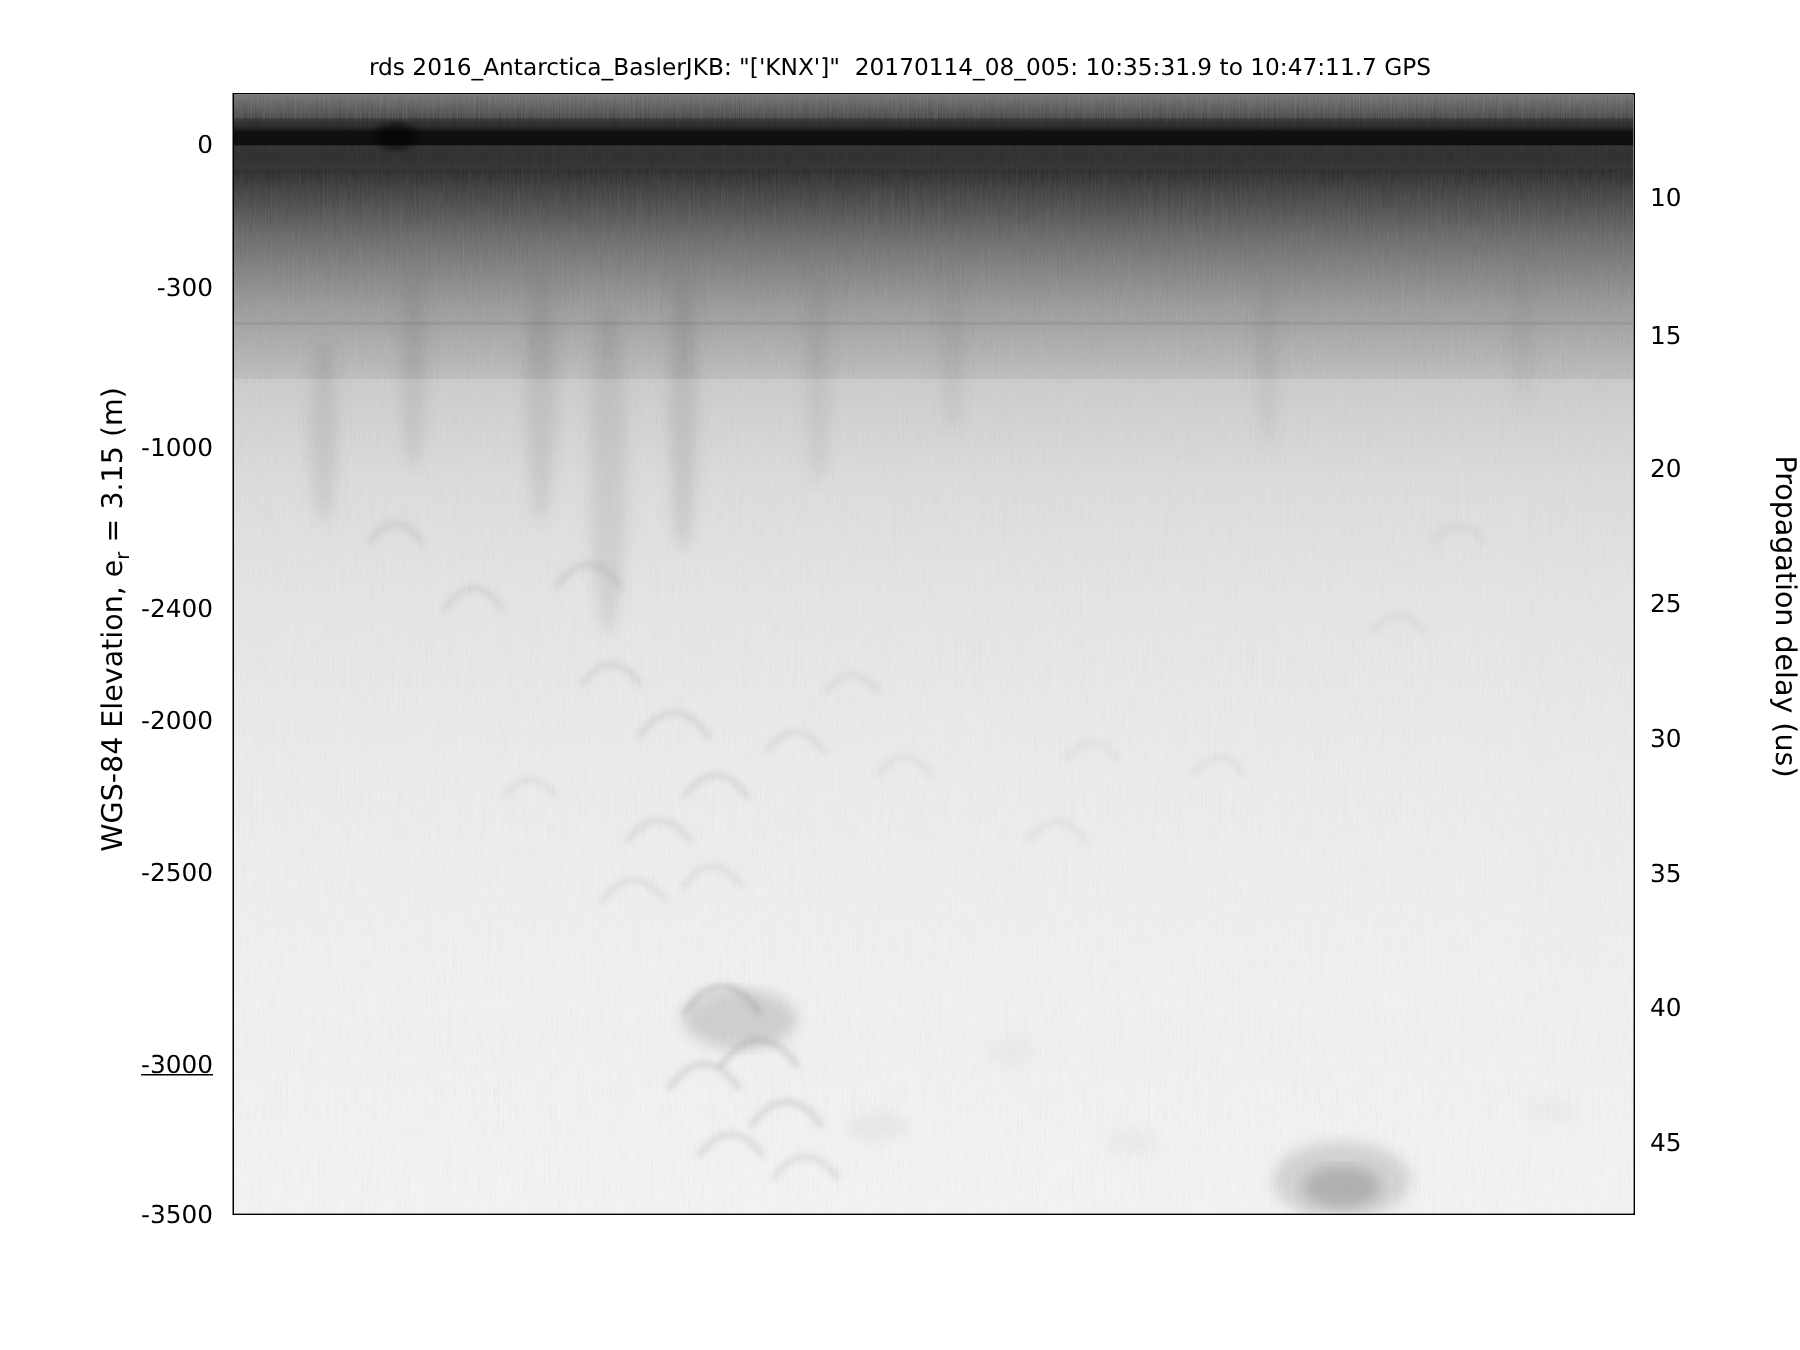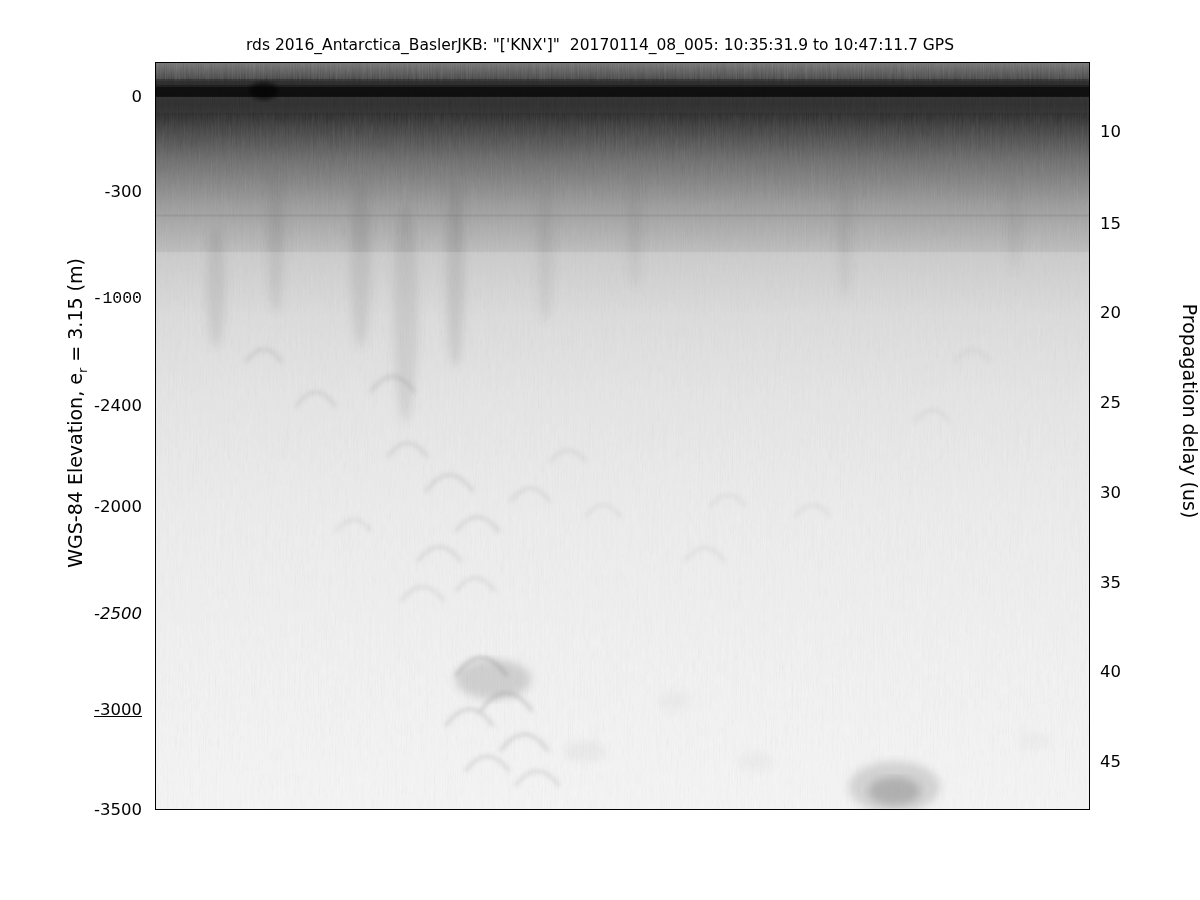--- a/index.html
+++ b/index.html
@@ -243,24 +243,24 @@
           <ellipse cx="880" cy="680" rx="16" ry="8" opacity="0.08"></ellipse>
         </g>
 
         <rect x="0" y="190" width="935" height="558" fill="#ffffff" opacity="0.18"></rect>
       </g>
     </svg>
   </div>
 
   <div class="tick-label tick-left" style="top:87px;">0</div>
   <div class="tick-label tick-left" style="top:182px;">-300</div>
-  <div class="tick-label tick-left" style="top:289px;font-family:Liberation Mono, monospace;">-1000</div>
+  <div class="tick-label tick-left" style="top:289px;">-1000</div>
   <div class="tick-label tick-left" style="top:396px;">-2400</div>
-  <div class="tick-label tick-left" style="top:497px;">-2000</div>
-  <div class="tick-label tick-left" style="top:604px;font-style:italic;">-2500</div>
+  <div class="tick-label tick-left" style="top:471px;">-2000</div>
+  <div class="tick-label tick-left" style="top:572px;">-2500</div>
   <div class="tick-label tick-left" style="top:700px;text-decoration:underline;">-3000</div>
   <div class="tick-label tick-left" style="top:800px;">-3500</div>
 
   <div class="tick-label tick-right" style="top:122px;">10</div>
   <div class="tick-label tick-right" style="top:214px;">15</div>
   <div class="tick-label tick-right" style="top:303px;">20</div>
   <div class="tick-label tick-right" style="top:393px;">25</div>
   <div class="tick-label tick-right" style="top:483px;">30</div>
   <div class="tick-label tick-right" style="top:573px;">35</div>
   <div class="tick-label tick-right" style="top:662px;">40</div>

